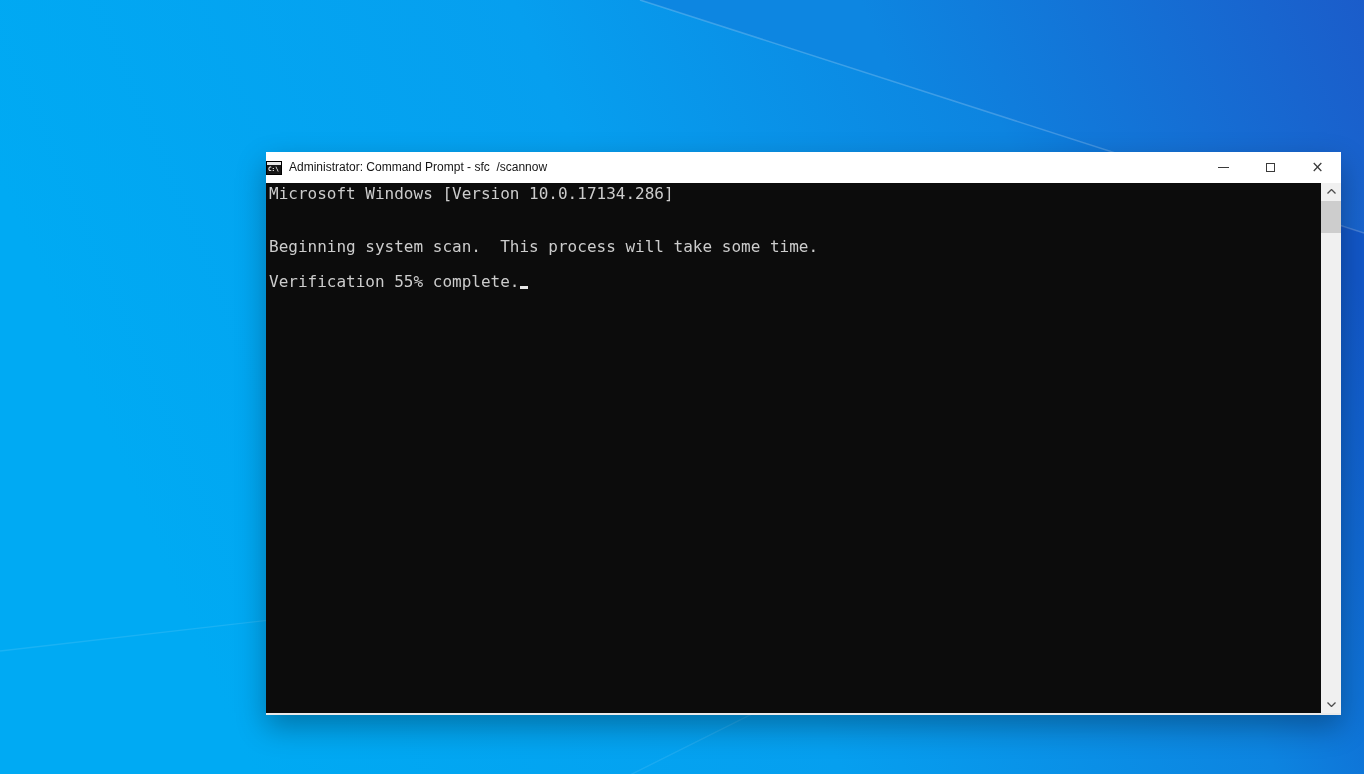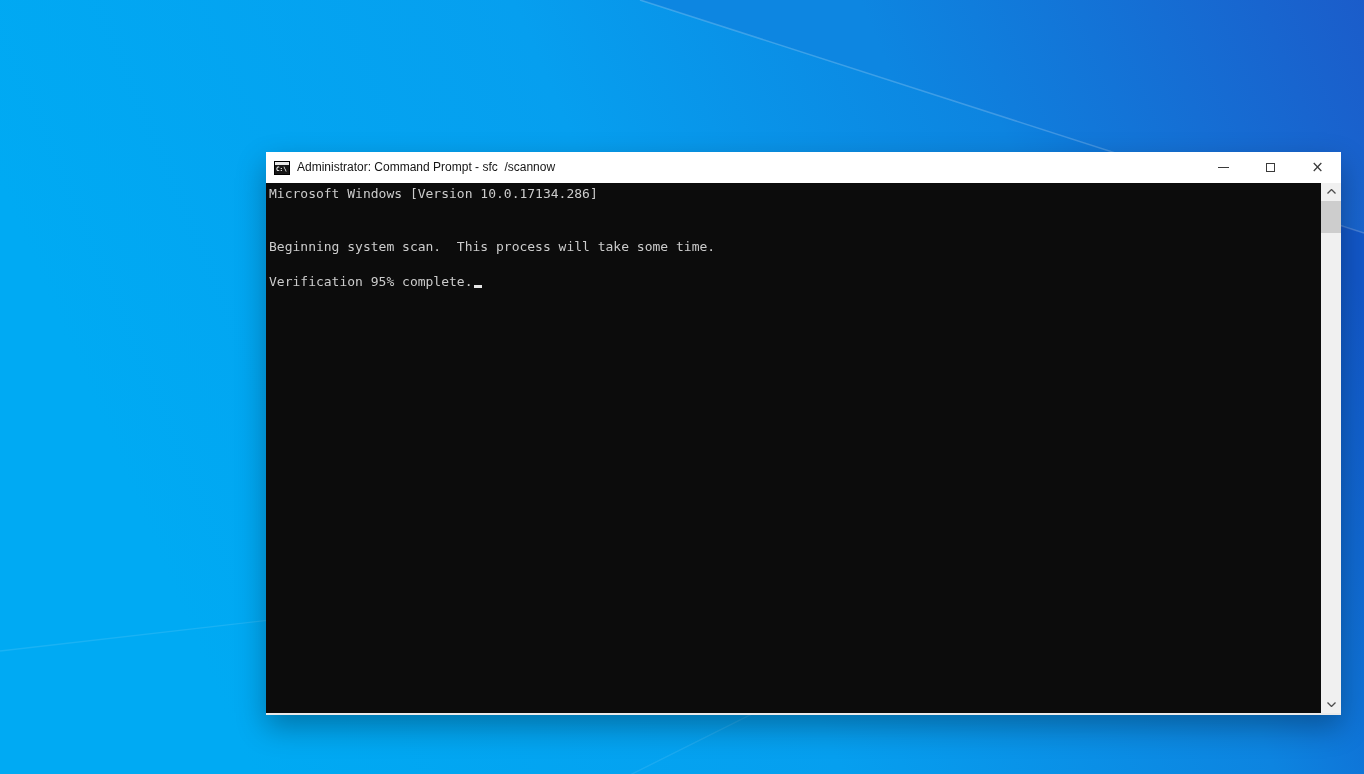--- a/index.html
+++ b/index.html
@@ -17,21 +17,21 @@
     width: 1075px; height: 563px;
     box-sizing: border-box;
     background: #0c0c0c;
     border-bottom: 2px solid #eaeaea;
     box-shadow: 0 12px 28px rgba(0,0,0,0.30);
   }
   .titlebar {
     position: absolute; left: 0; top: 0; right: 0; height: 31px;
     background: #ffffff;
     display: flex; align-items: center;
-    padding-left: 8px; box-sizing: border-box;
+    box-sizing: border-box;
   }
   .cmd-icon {
     width: 16px; height: 14px; background: #161616;
     border: 1px solid #000; box-sizing: border-box;
     position: relative; margin-right: 7px; flex: 0 0 auto;
   }
   .cmd-icon-bar { position: absolute; top: 0; left: 0; right: 0; height: 3px; background: #e8e8e8; }
   .cmd-icon-text {
     position: absolute; left: 1px; top: 4px;
     font: bold 6px/6px "DejaVu Sans Mono", monospace;
@@ -50,21 +50,21 @@
   .glyph-min { display: block; width: 11px; height: 1px; background: #3a3a3a; }
   .glyph-max { display: block; width: 9px; height: 9px; border: 1px solid #3a3a3a; box-sizing: border-box; }
   .glyph-close { font-size: 15px; line-height: 15px; font-family: "DejaVu Sans", sans-serif; }
 
   
   .terminal {
     position: absolute; left: 0; top: 31px; right: 20px; bottom: 0;
     background: #0c0c0c; overflow: hidden;
     padding: 2px 0 0 3px;
     font-family: "DejaVu Sans Mono", monospace;
-    font-size: 13px; line-height: 17.5px;
+    font-size: 16px; line-height: 17.5px;
     color: #cccccc;
   }
   .term-line { white-space: pre; min-height: 17.5px; }
   .cursor {
     display: inline-block; width: 8px; height: 3px;
     background: #e6e6e6; margin-left: 1px; vertical-align: -2px;
   }
 
   
   .scrollbar {
@@ -128,21 +128,21 @@
         </div>
       </div>
     </div>
 
     <div class="terminal">
       <div class="term-line">Microsoft Windows [Version 10.0.17134.286]</div>
       <div class="term-line"></div>
       <div class="term-line"></div>
       <div class="term-line">Beginning system scan.  This process will take some time.</div>
       <div class="term-line"></div>
-      <div class="term-line"><span>Verification 95% complete.</span><span class="cursor"></span></div>
+      <div class="term-line"><span>Verification 55% complete.</span><span class="cursor"></span></div>
     </div>
 
     <div class="scrollbar">
       <div class="scroll-btn">
         <svg width="9" height="5" viewBox="0 0 9 5">
           <polyline points="0.5,4.5 4.5,0.5 8.5,4.5" fill="none" stroke="#4d4d4d" stroke-width="1.3"></polyline>
         </svg>
       </div>
       <div class="scroll-track">
         <div class="scroll-thumb"></div>

